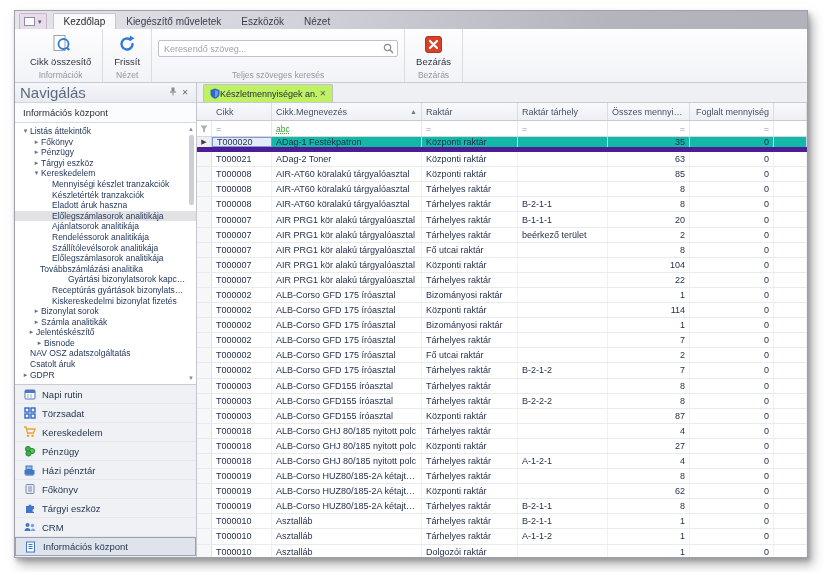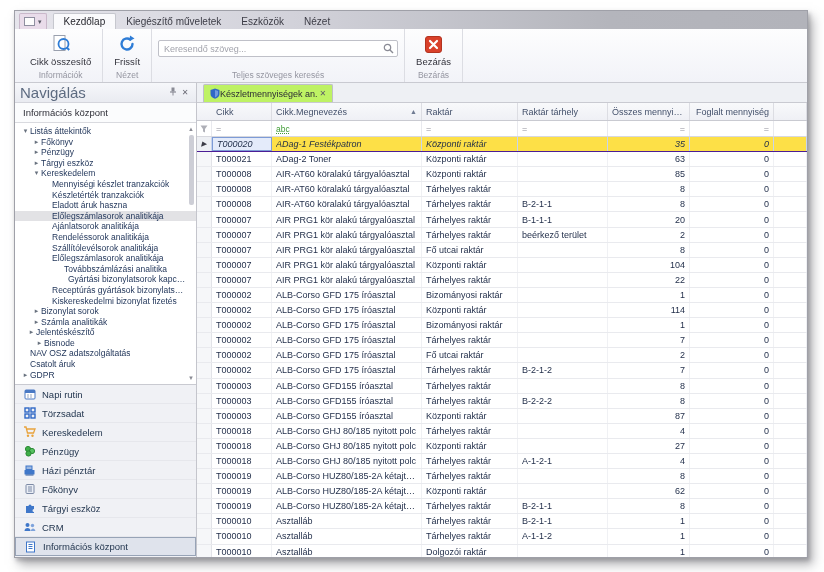--- a/index.html
+++ b/index.html
@@ -95,21 +95,21 @@
   .grid-header .gc { border-right:1px solid #dcdde3; font-size:9px; color:#44516b; }
   .grid-header .c0 { border-right:none; }
   .sort-arrow { margin-left:auto; font-size:7px; color:#6f7b92; padding-left:4px; }
   .grid-filter { height:16px; flex:0 0 16px; background:#fff; border-bottom:1px solid #d7d8de; }
   .grid-filter .gc { border-right:1px solid #e8e9ee; font-size:9px; color:#8f909a; }
   .grid-filter .abc { color:#3f9c35; text-decoration:underline dotted; font-size:8.5px; }
   .grid-body { flex:1; overflow:hidden; }
   .grid-body .grid-row { height:15.1px; border-bottom:1px solid #e9eaee; font-size:9px; color:#1e2b47; }
   .grid-body .gc { border-right:1px solid #f0f1f4; }
   .grid-body .c0 { border-right:1px solid #e2e3e8; background:#f6f7f9; color:#3c3c46; font-size:7px; }
-  .grid-row.selected { background:#fde047; border-bottom:1px solid #4c1d95;font-style:italic; }
+  .grid-row.selected { background:#14b8a6; border-bottom:5px solid #4c1d95; }
   .grid-row.selected .gc { border-right-color:#c7d4ee; }
   .grid-row.selected .c0 { background:#eef0f4; }
   .grid-row.selected .c1 { border:1px solid #7d9bd6; background:#e4ebfa; }
   .funnel { opacity:.8; }
 </style>
 </head>
 <body>
 
 <div class="stage">
   <div class="window">
@@ -254,21 +254,21 @@
               <span class="tree-label">Rendeléssorok analitikája</span>
             </div>
             <div class="tree-item" style="padding-left: 28px;">
               <span class="tree-arrow"></span>
               <span class="tree-label">Szállítólevélsorok analitikája</span>
             </div>
             <div class="tree-item" style="padding-left: 28px;">
               <span class="tree-arrow"></span>
               <span class="tree-label">Előlegszámlasorok analitikája</span>
             </div>
-            <div class="tree-item" style="padding-left: 40px;">
+            <div class="tree-item" style="padding-left: 16px;">
               <span class="tree-arrow"></span>
               <span class="tree-label">Továbbszámlázási analitika</span>
             </div>
             <div class="tree-item" style="padding-left: 44px;">
               <span class="tree-arrow"></span>
               <span class="tree-label">Gyártási bizonylatsorok kapcsolatai</span>
             </div>
             <div class="tree-item" style="padding-left: 28px;">
               <span class="tree-arrow"></span>
               <span class="tree-label">Receptúrás gyártások bizonylatsorai</span>

